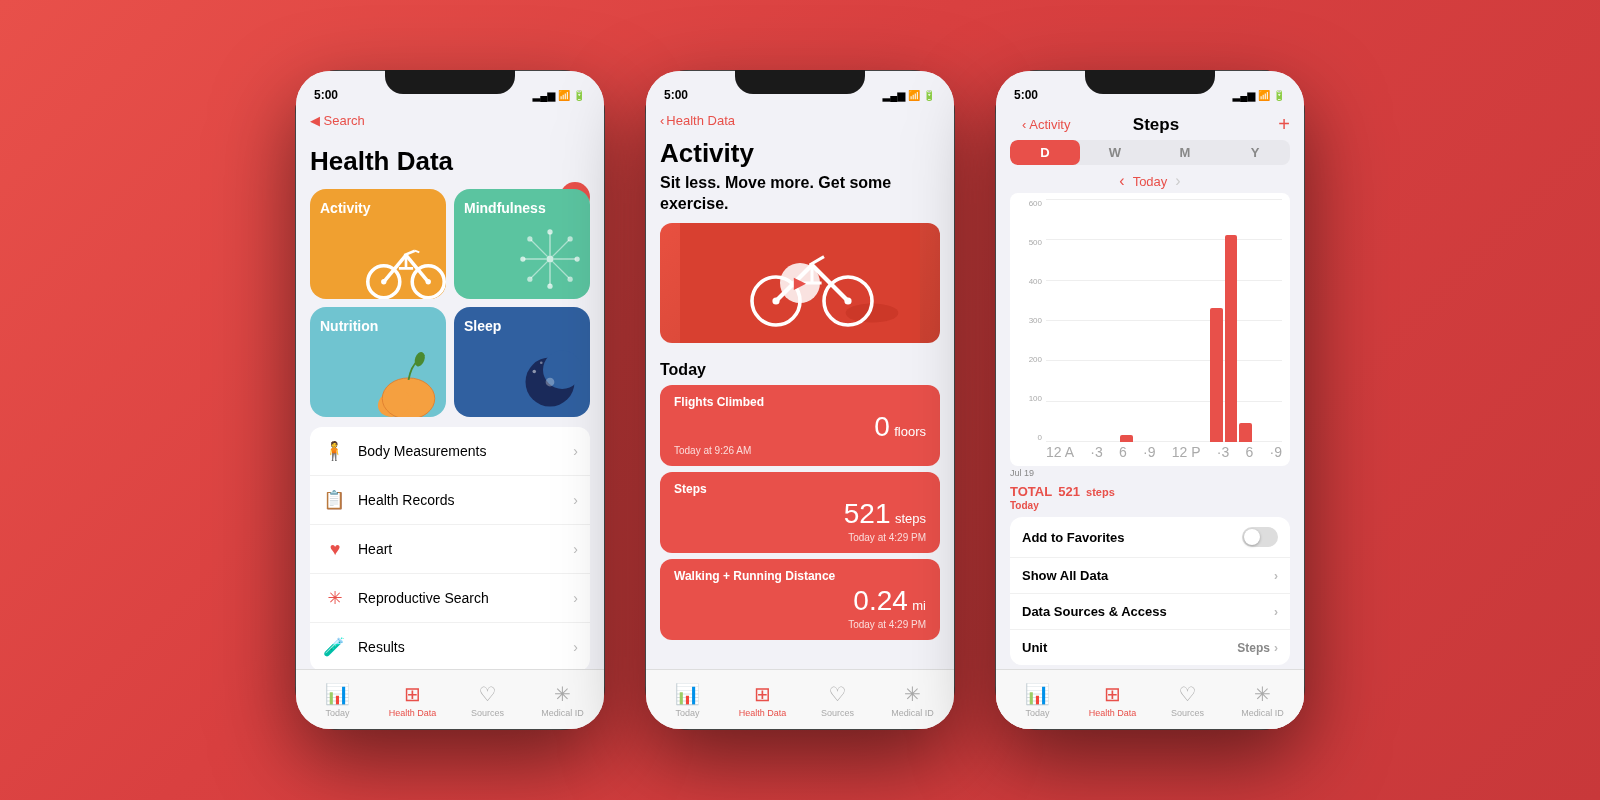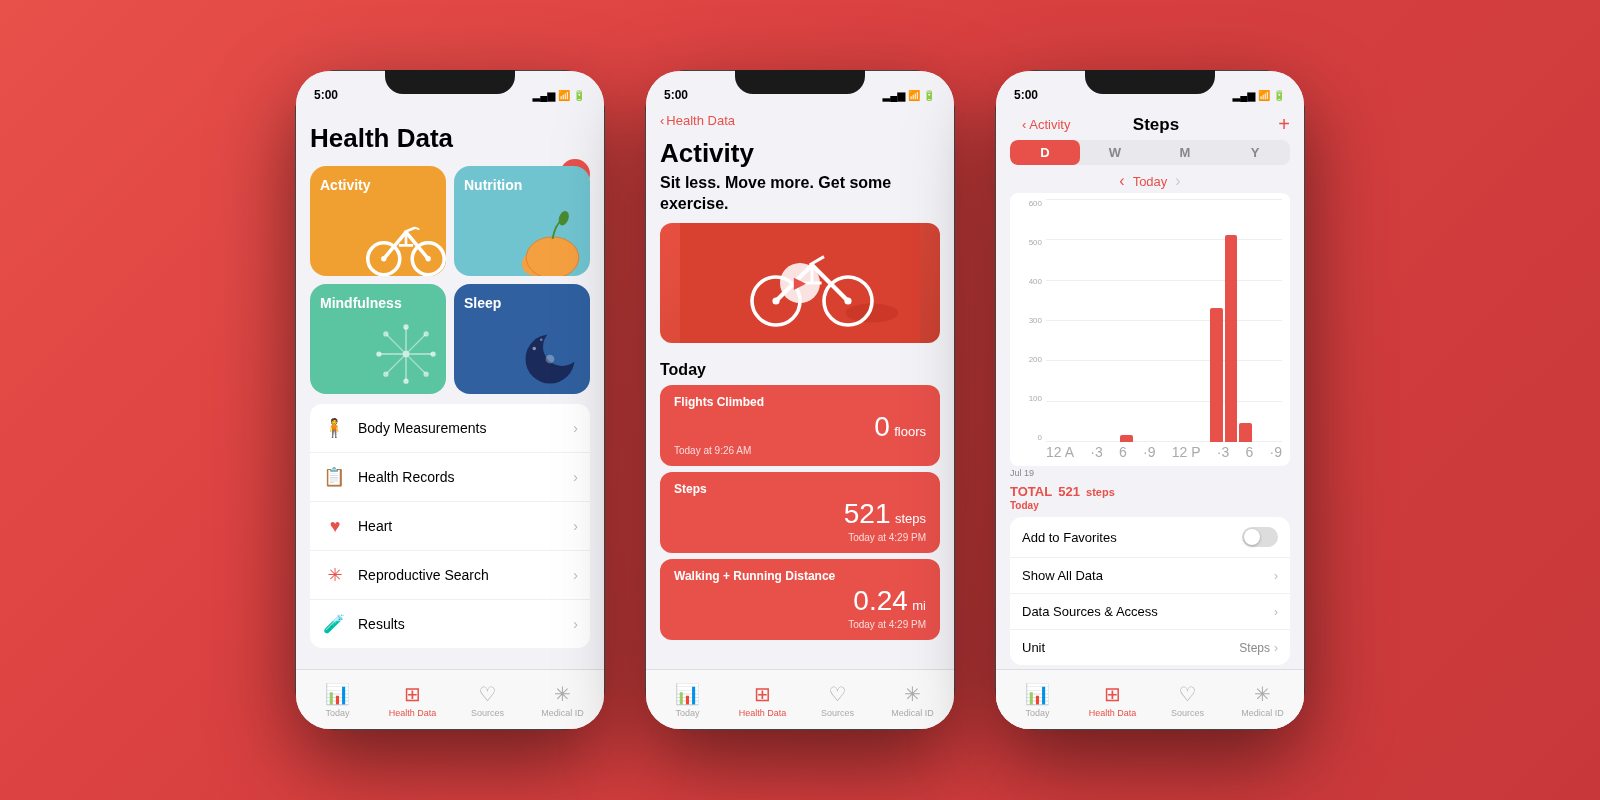--- a/index.html
+++ b/index.html
@@ -366,21 +366,21 @@
     .p3-date-label { font-size: 9px; color: #888; padding: 2px 14px; }
 
     .p3-total {
       padding: 4px 14px 2px;
       font-size: 11px;
       color: #888;
     }
     .p3-total span { color: #e8504a; font-weight: 700; font-size: 13px; }
     .p3-total-big { font-size: 22px; font-weight: 300; color: #e8504a; }
 
-    .p3-settings { background: white; margin: 4px 14px; border-radius: 12px; overflow: hidden; }
+    .p3-settings { background: white; margin: 4px 14px; border-radius: 12px; overflow: hidden; font-weight: bold; }
     .p3-setting-item {
       display: flex;
       align-items: center;
       padding: 10px 12px;
       border-bottom: 1px solid #f0f0f0;
       font-size: 13px;
     }
     .p3-setting-item:last-child { border-bottom: none; }
     .p3-setting-label { flex: 1; color: #000; }
     .p3-setting-value { color: #888; font-size: 12px; margin-right: 4px; }
@@ -411,20 +411,23 @@
   <div class="notch"></div>
   <div class="phone-inner">
 
     <div class="status-bar">
       <span class="status-time">5:00</span>
       <div class="status-icons">
         <span>▂▄▆</span>
         <span>📶</span>
         <span>🔋</span>
       </div>
+    </div>
+    <div class="nav-bar">
+      <span class="nav-back">◀ Search</span>
     </div>
 
     <div class="screen-content">
       <div class="p1-content" style="position:relative;">
         <div class="p1-profile-icon">👤</div>
         <div class="p1-header-title">Health Data</div>
 
         <div class="grid-2x2">
 
           <div class="grid-tile tile-activity">
@@ -433,31 +436,20 @@
               <circle cx="25" cy="65" r="18" fill="none" stroke="#fff" stroke-width="4"></circle>
               <circle cx="75" cy="65" r="18" fill="none" stroke="#fff" stroke-width="4"></circle>
               <circle cx="25" cy="65" r="3" fill="#fff"></circle>
               <circle cx="75" cy="65" r="3" fill="#fff"></circle>
               <line x1="25" y1="65" x2="50" y2="35" stroke="#fff" stroke-width="4"></line>
               <line x1="50" y1="35" x2="75" y2="65" stroke="#fff" stroke-width="4"></line>
               <line x1="50" y1="35" x2="50" y2="50" stroke="#fff" stroke-width="3"></line>
               <line x1="42" y1="50" x2="58" y2="50" stroke="#fff" stroke-width="3"></line>
               <line x1="48" y1="35" x2="60" y2="30" stroke="#fff" stroke-width="3"></line>
               <line x1="60" y1="30" x2="65" y2="32" stroke="#fff" stroke-width="2"></line>
-            </svg>
-          </div>
-
-          <div class="grid-tile tile-nutrition">
-            <span class="tile-label">Nutrition</span>
-            <svg class="fruit-svg" viewBox="0 0 90 80">
-              <ellipse cx="45" cy="55" rx="28" ry="22" fill="#f5a040"></ellipse>
-              <ellipse cx="30" cy="60" rx="18" ry="14" fill="#f5a040" transform="rotate(-20 30 60)"></ellipse>
-              <ellipse cx="45" cy="55" rx="28" ry="22" fill="none" stroke="#e08030" stroke-width="1"></ellipse>
-              <path d="M45 35 Q48 20 55 15" stroke="#4a8a30" stroke-width="2" fill="none"></path>
-              <ellipse cx="57" cy="13" rx="5" ry="8" fill="#4a8a30" transform="rotate(20 57 13)"></ellipse>
             </svg>
           </div>
 
           <div class="grid-tile tile-mindfulness">
             <span class="tile-label">Mindfulness</span>
             <svg class="dandelion-svg" viewBox="0 0 80 80">
               <circle cx="40" cy="40" r="4" fill="rgba(255,255,255,0.7)"></circle>
               <line x1="40" y1="36" x2="40" y2="10" stroke="rgba(255,255,255,0.6)" stroke-width="1.5"></line>
               <circle cx="40" cy="9" r="3" fill="rgba(255,255,255,0.7)"></circle>
               <line x1="40" y1="44" x2="40" y2="70" stroke="rgba(255,255,255,0.6)" stroke-width="1.5"></line>
@@ -470,20 +462,31 @@
               <circle cx="17" cy="17" r="3" fill="rgba(255,255,255,0.6)"></circle>
               <line x1="43" y1="43" x2="62" y2="62" stroke="rgba(255,255,255,0.5)" stroke-width="1.5"></line>
               <circle cx="63" cy="63" r="3" fill="rgba(255,255,255,0.6)"></circle>
               <line x1="43" y1="37" x2="62" y2="18" stroke="rgba(255,255,255,0.5)" stroke-width="1.5"></line>
               <circle cx="63" cy="17" r="3" fill="rgba(255,255,255,0.6)"></circle>
               <line x1="37" y1="43" x2="18" y2="62" stroke="rgba(255,255,255,0.5)" stroke-width="1.5"></line>
               <circle cx="17" cy="63" r="3" fill="rgba(255,255,255,0.6)"></circle>
             </svg>
           </div>
 
+          <div class="grid-tile tile-nutrition">
+            <span class="tile-label">Nutrition</span>
+            <svg class="fruit-svg" viewBox="0 0 90 80">
+              <ellipse cx="45" cy="55" rx="28" ry="22" fill="#f5a040"></ellipse>
+              <ellipse cx="30" cy="60" rx="18" ry="14" fill="#f5a040" transform="rotate(-20 30 60)"></ellipse>
+              <ellipse cx="45" cy="55" rx="28" ry="22" fill="none" stroke="#e08030" stroke-width="1"></ellipse>
+              <path d="M45 35 Q48 20 55 15" stroke="#4a8a30" stroke-width="2" fill="none"></path>
+              <ellipse cx="57" cy="13" rx="5" ry="8" fill="#4a8a30" transform="rotate(20 57 13)"></ellipse>
+            </svg>
+          </div>
+
           <div class="grid-tile tile-sleep">
             <span class="tile-label">Sleep</span>
             <svg class="moon-svg" viewBox="0 0 80 80">
               <circle cx="40" cy="40" r="28" fill="#1a2a5a"></circle>
               <circle cx="54" cy="26" r="22" fill="#3060a0"></circle>
               <circle cx="40" cy="40" r="5" fill="rgba(255,255,255,0.3)"></circle>
               <circle cx="22" cy="28" r="2" fill="rgba(255,255,255,0.5)"></circle>
               <circle cx="30" cy="18" r="1.5" fill="rgba(255,255,255,0.4)"></circle>
             </svg>
           </div>

